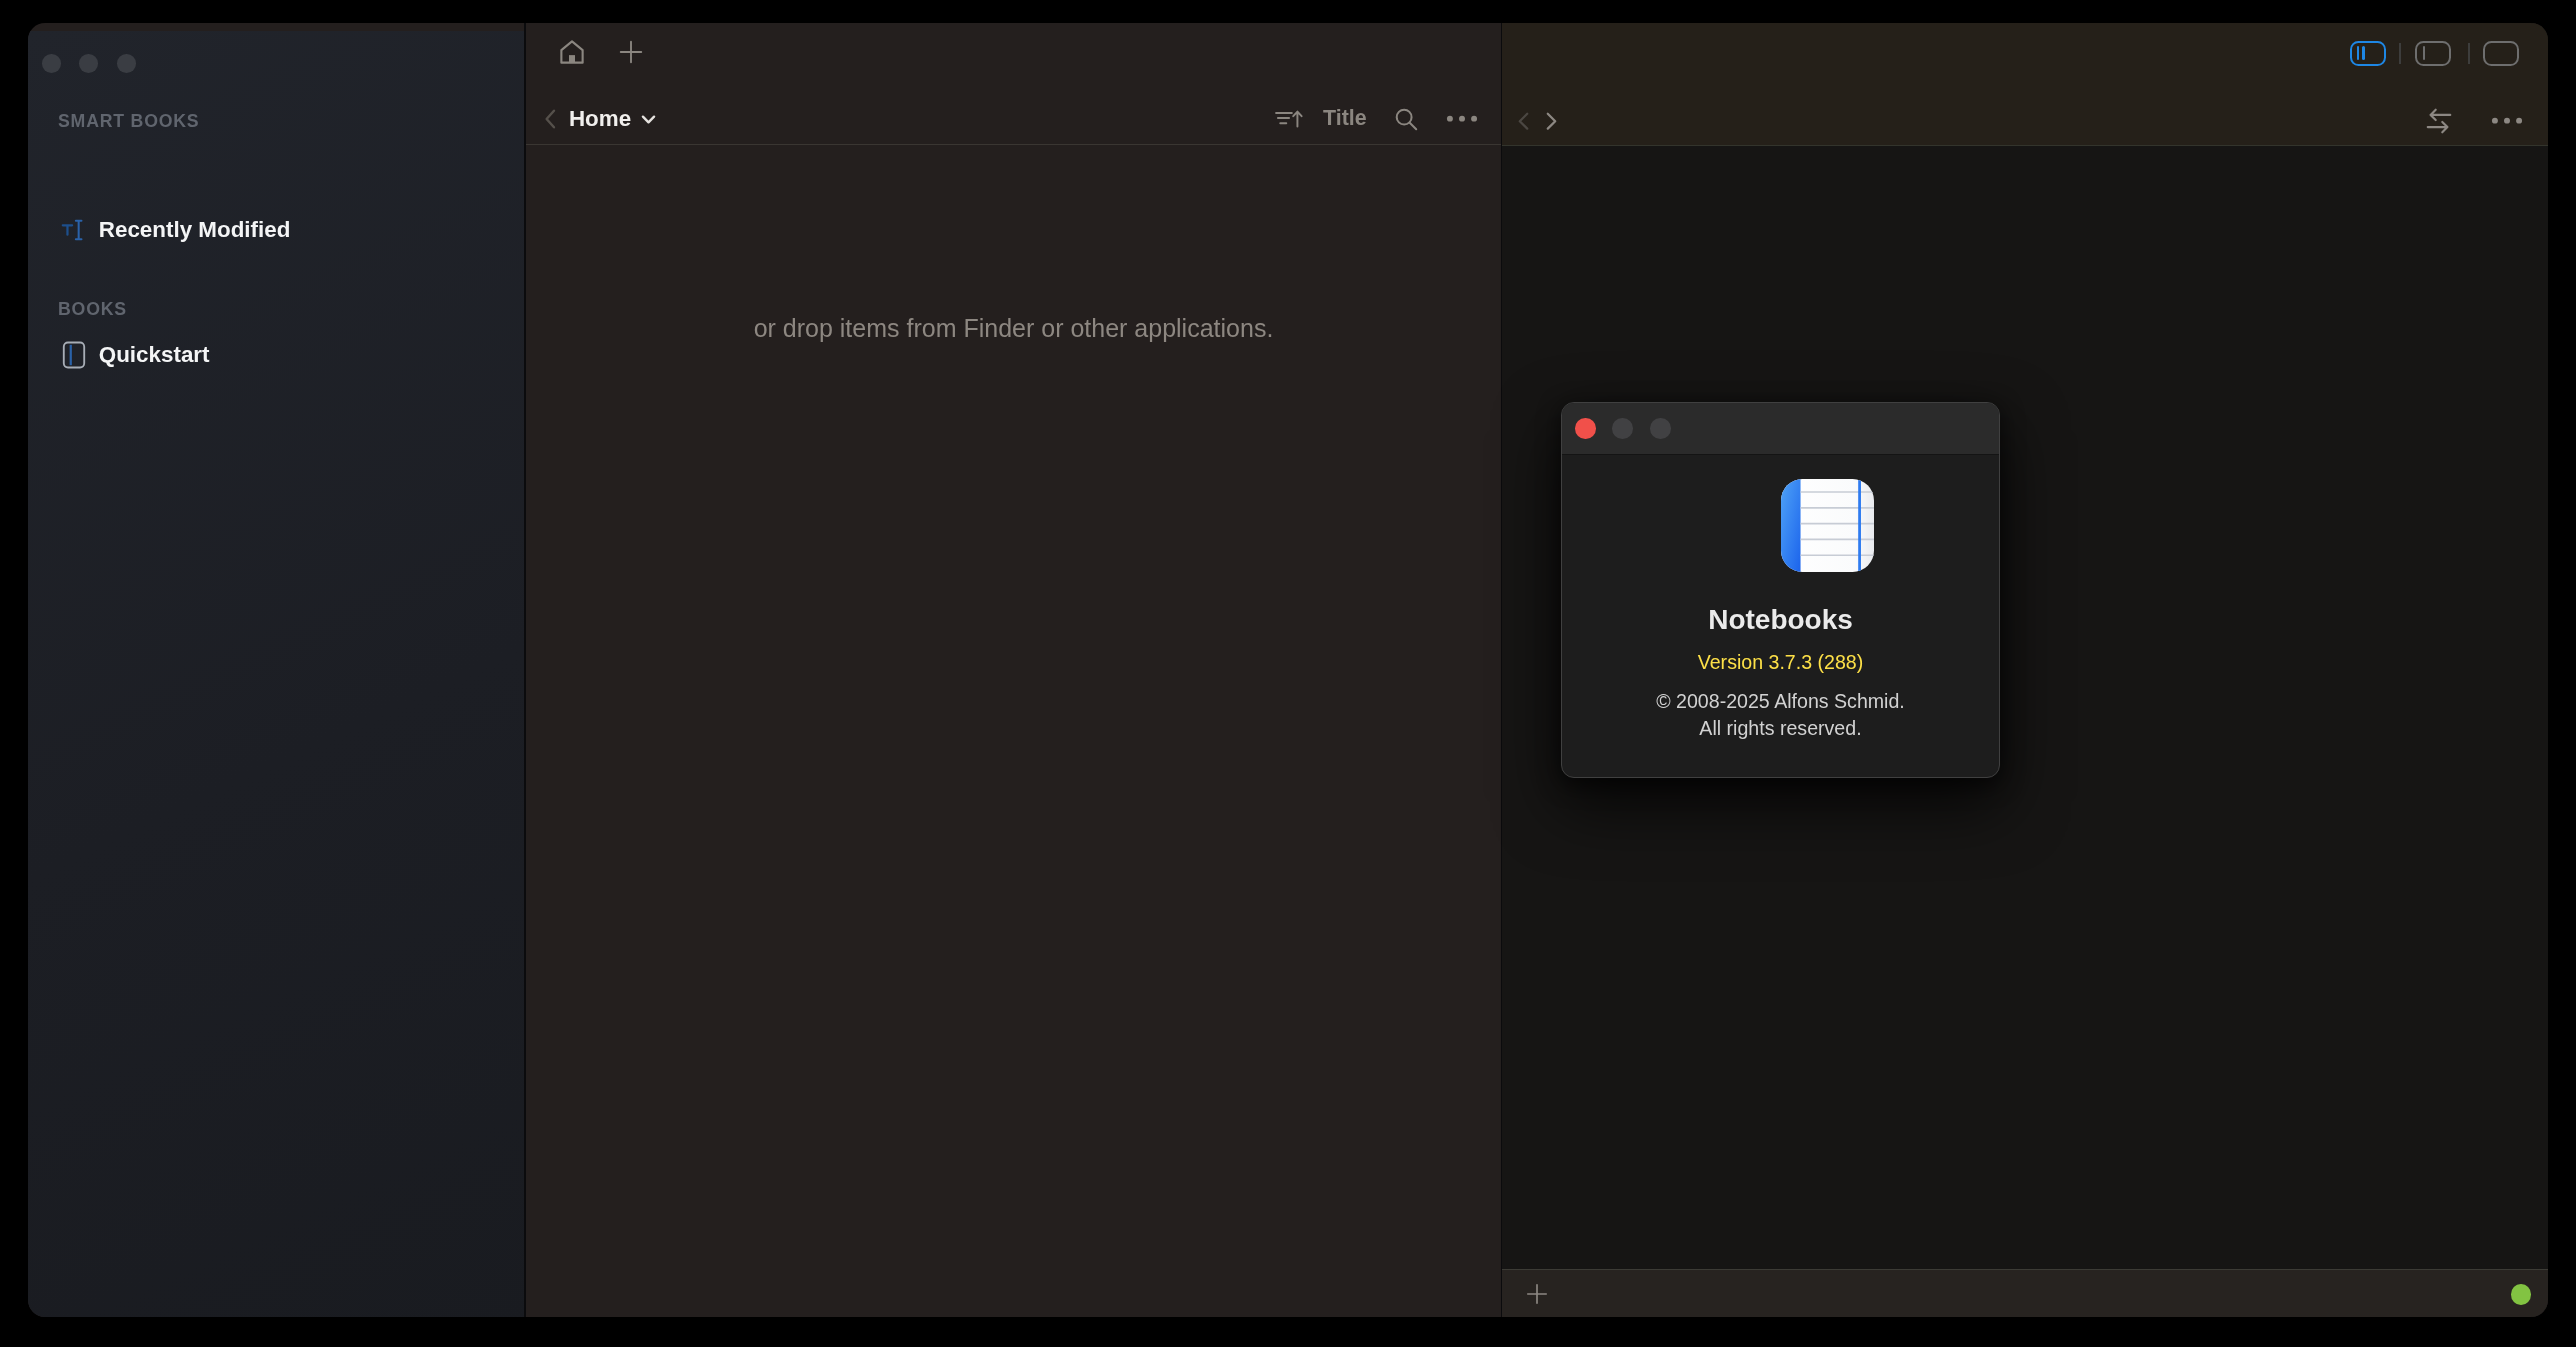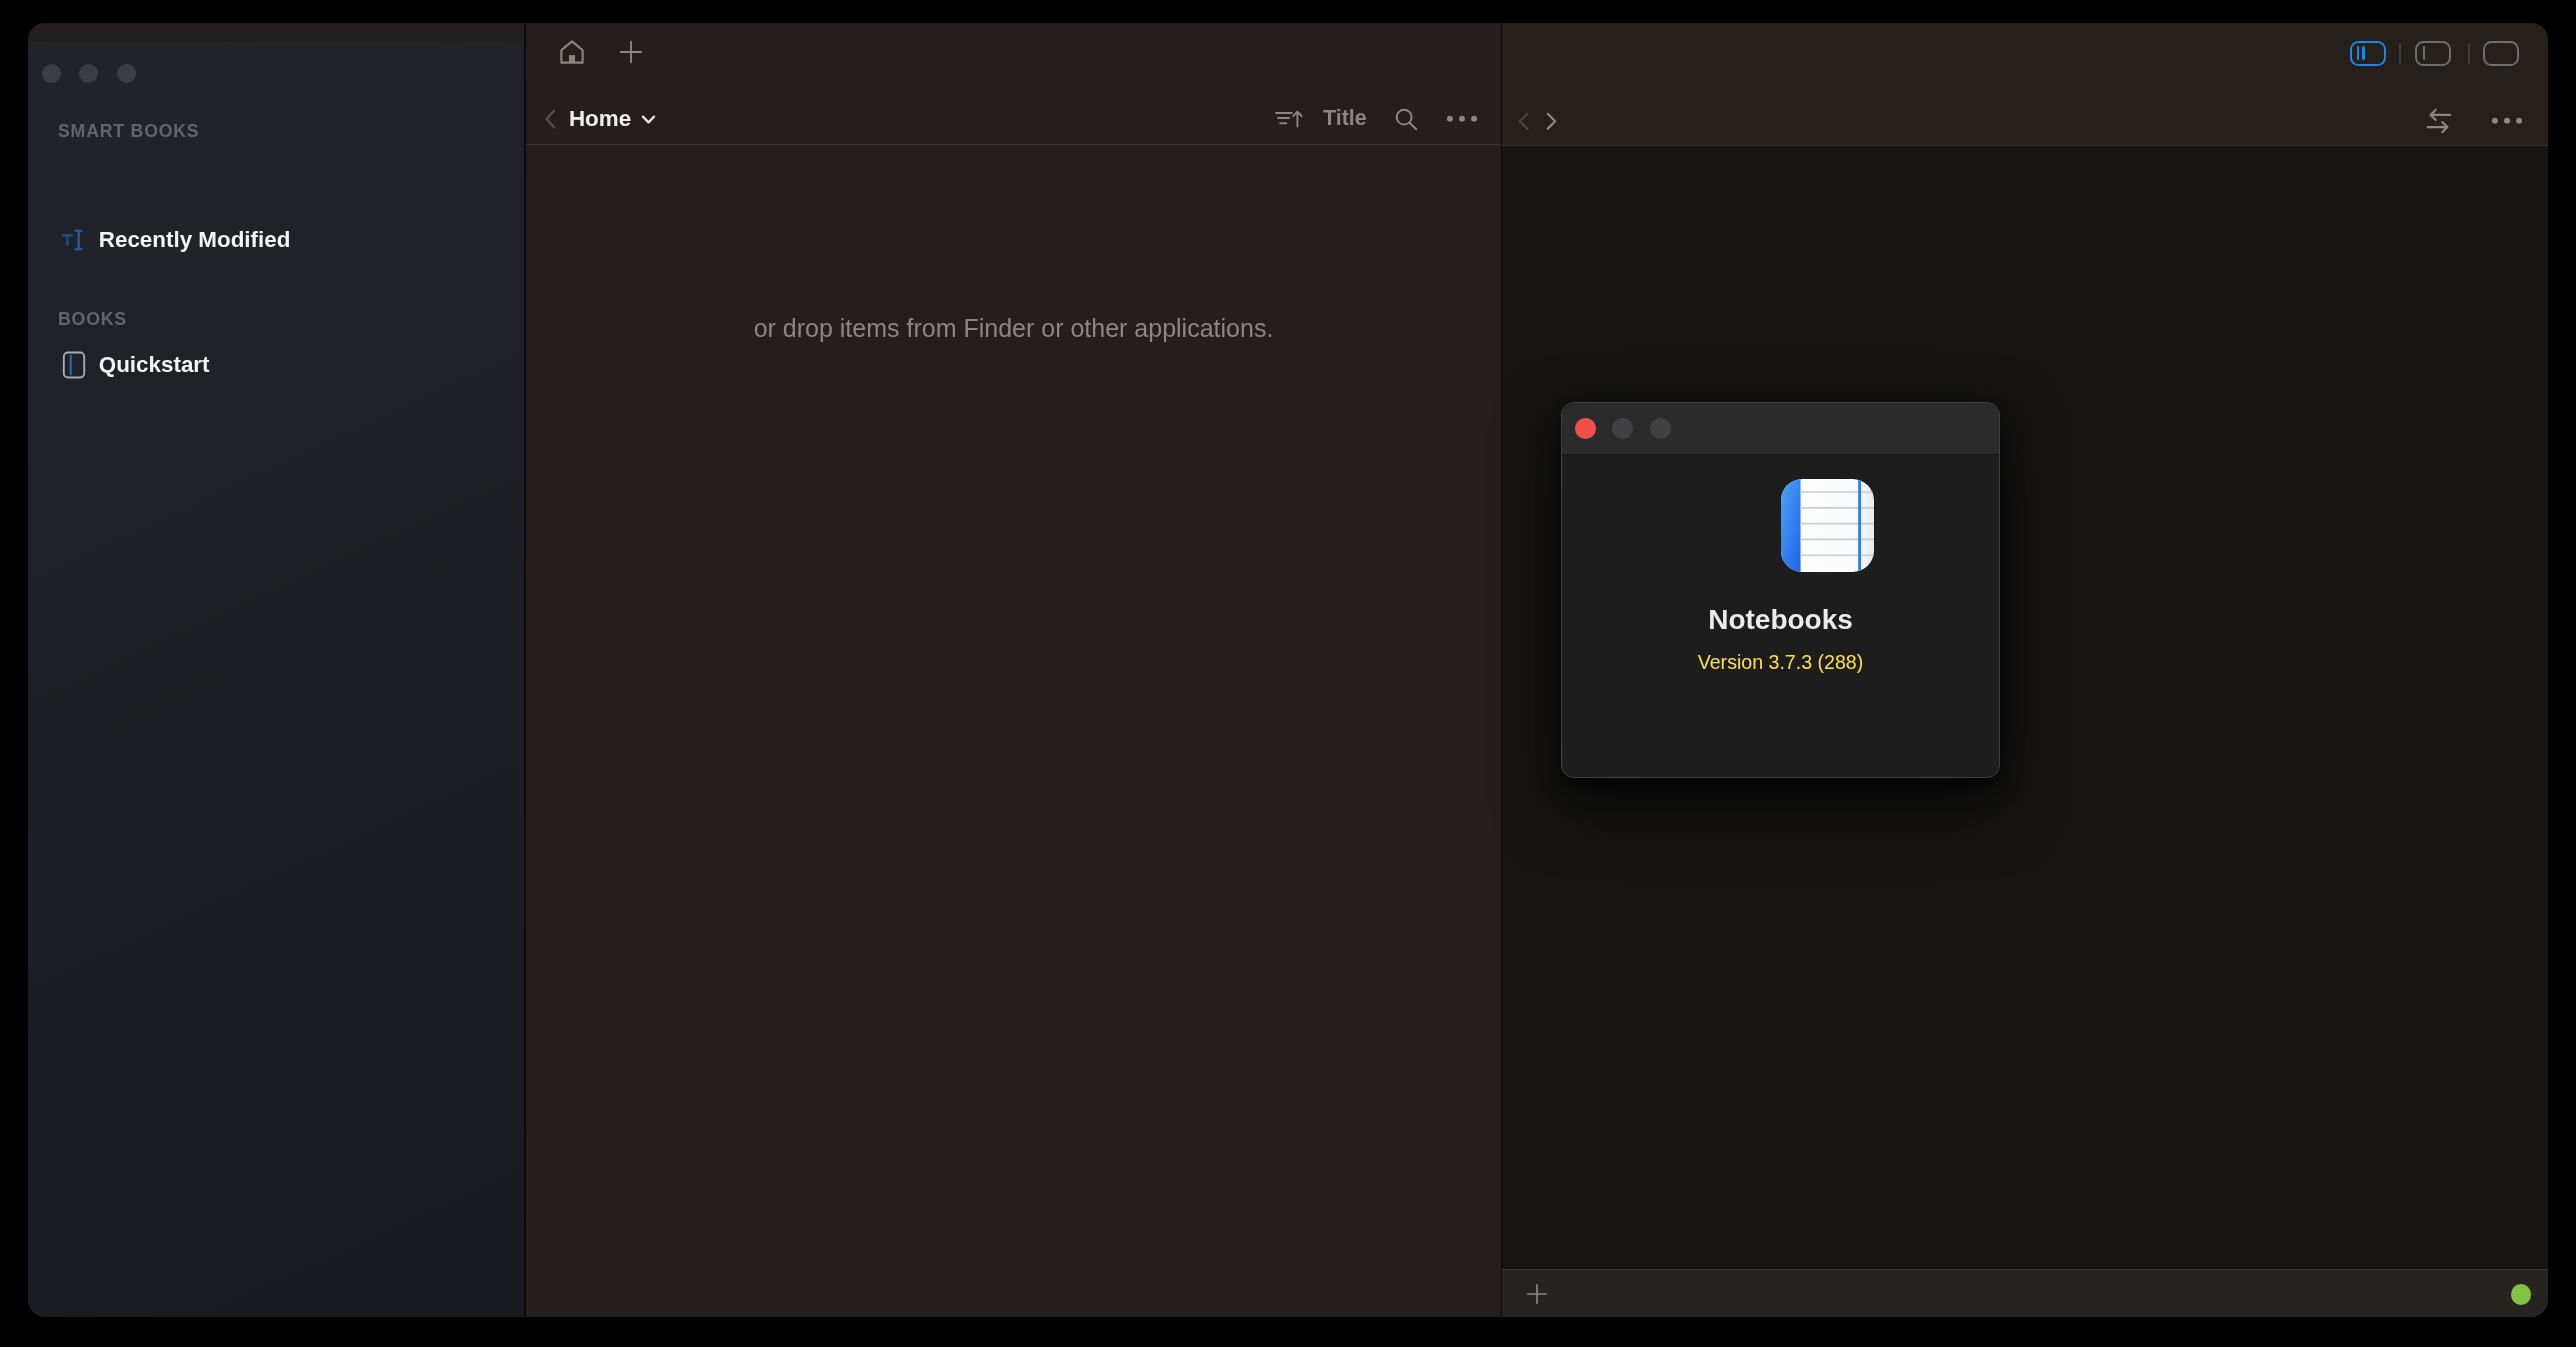--- a/index.html
+++ b/index.html
@@ -9,21 +9,21 @@
     font-family:"Liberation Sans","DejaVu Sans",sans-serif;
     -webkit-font-smoothing:antialiased;
   }
   .app-window {
     position:absolute; left:28px; top:23px; width:2520px; height:1294px;
     border-radius:17px; overflow:hidden; background:#241f1e;
     box-shadow:0 28px 75px rgba(0,0,0,.85);
   }
   
   .sidebar {
-    position:absolute; left:0; top:18px; width:528px; height:100%;
+    position:absolute; left:0; top:8px; width:528px; height:100%;
     background:linear-gradient(155deg,#21242b 0%,#1c1e24 55%,#191b20 100%);
   }
   .traffic { position:absolute; width:18.6px; height:18.6px; border-radius:50%; background:#3a3d43; top:23px; }
   .t1{left:14px} .t2{left:51px} .t3{left:89px}
   .side-header {
     position:absolute; left:30px; font-size:17.7px; font-weight:700;
     color:#60656e; letter-spacing:0.8px;
   }
   .side-item {
     position:absolute; left:18.6px; right:11.2px; height:45px; display:flex;
@@ -279,16 +279,20 @@
             <line x1="21" y1="65" x2="100" y2="65"></line>
             <line x1="21" y1="82" x2="100" y2="82"></line>
           </g>
           <line x1="84.5" y1="0" x2="84.5" y2="100" stroke="#2e7bf0" stroke-width="3"></line>
         </g>
       </svg>
     </div>
 
     <div class="about-name">Notebooks</div>
     <div class="about-version">Version 3.7.3 (288)</div>
+    <div class="about-copy">
+      <div>© 2008-2025 Alfons Schmid.</div>
+      <div>All rights reserved.</div>
+    </div>
   </div>
 
 </div>
 
 
 </body></html>

